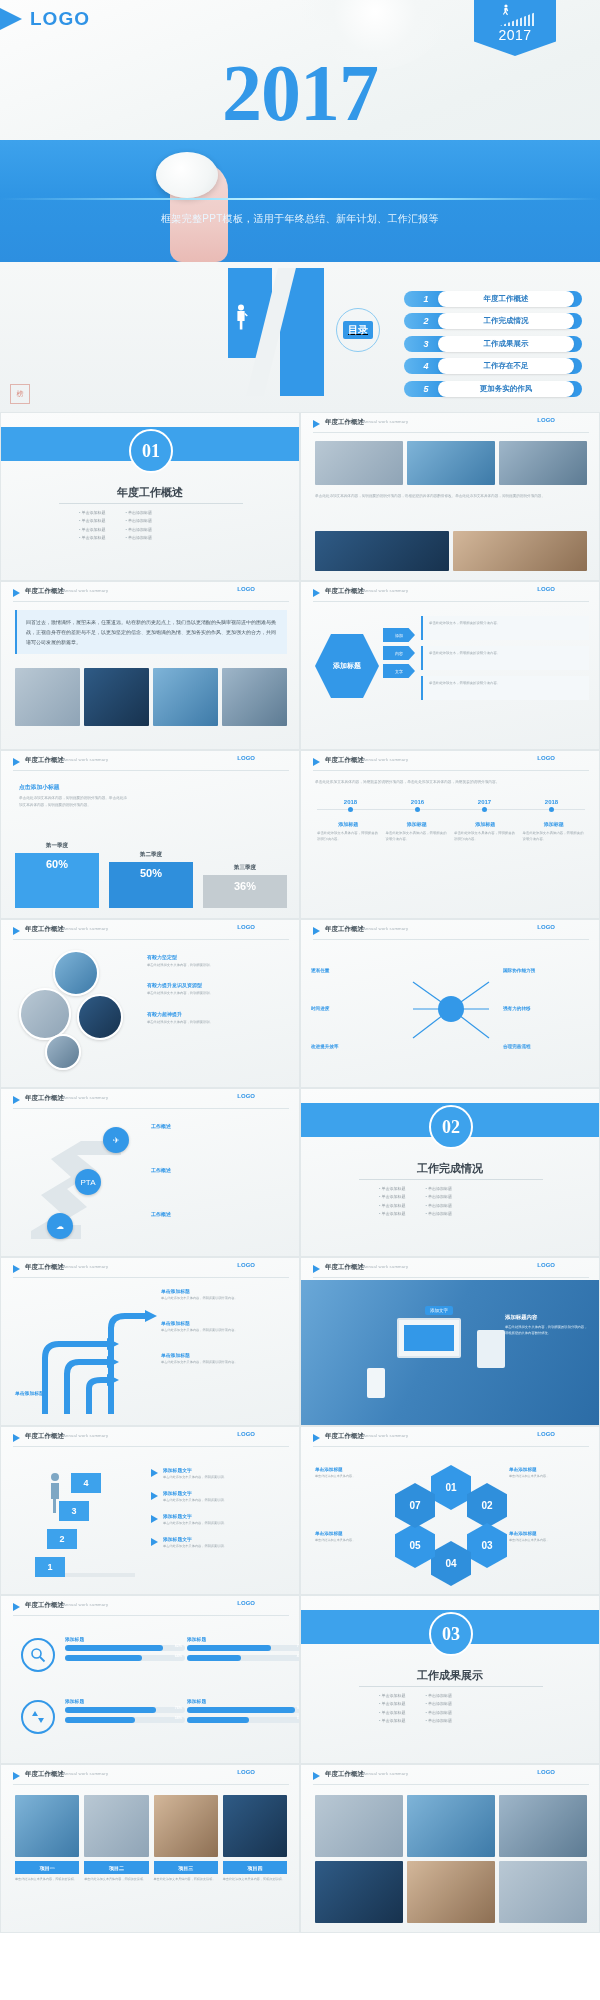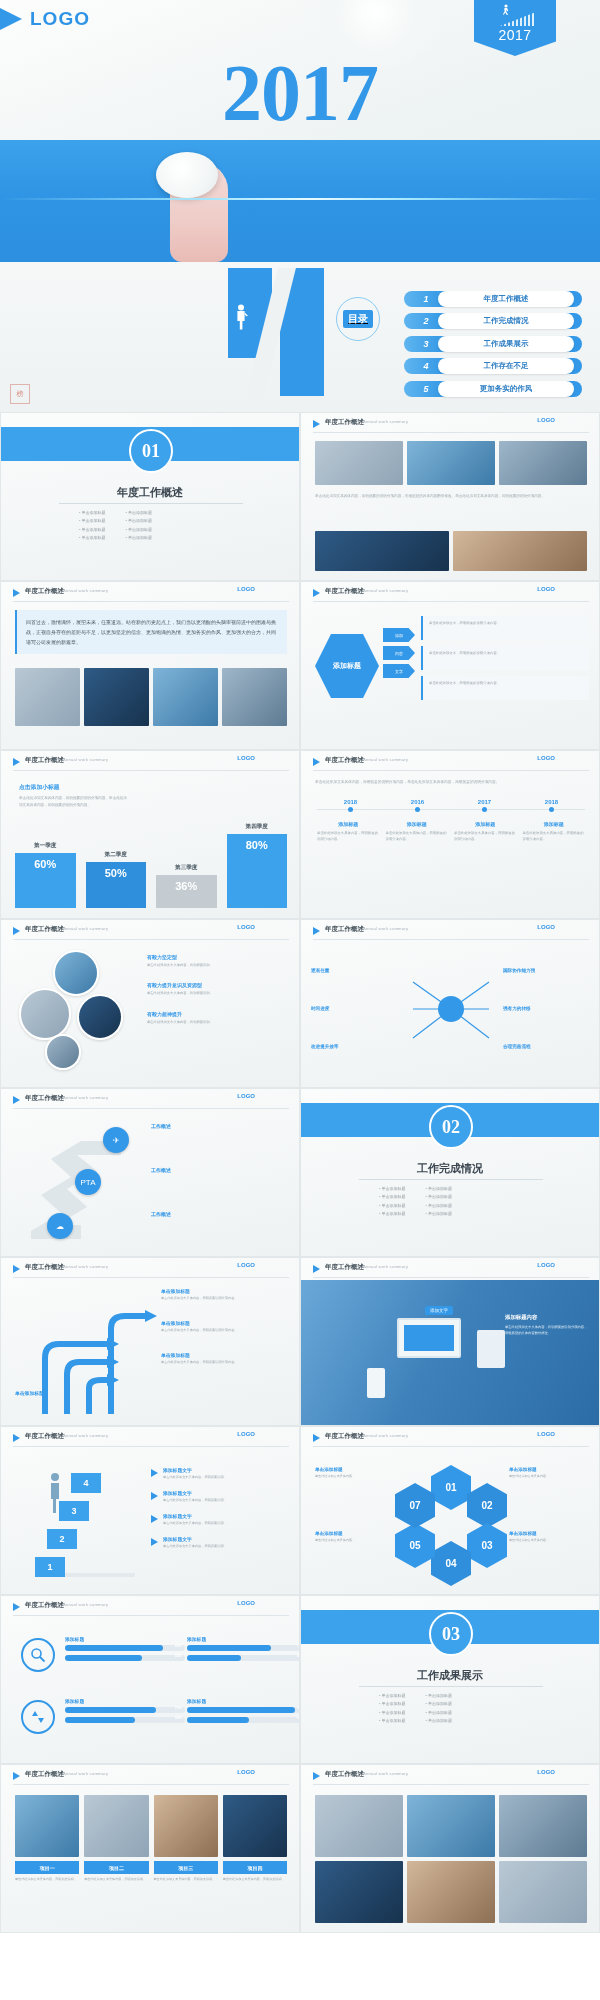--- a/index.html
+++ b/index.html
@@ -47,21 +47,21 @@
   .pf-title { font-size:14px; font-weight:bold; color:#3398e8; }
   .pf-title .en { font-size:8px; font-weight:bold; color:#7fc2f0; letter-spacing:.5px; }
   .pf-rule { width:190px; height:1px; background:#cfe2ee; margin-top:5px; }
   .pf-body { margin-top:7px; font-size:5.4px; line-height:1.95; color:#5d666c; width:195px; }
   .pf-stamp { position:absolute; left:10px; top:122px; width:20px; height:20px; border:1px solid #e0b4ad; color:#d88a7e; font-size:7px; display:flex; align-items:center; justify-content:center; }
   .pf-graphic { position:absolute; left:228px; top:0; width:120px; height:150px; }
   .pf-g1 { position:absolute; left:0; top:6px; width:44px; height:90px; background:#3398e8; }
   .pf-g2 { position:absolute; left:52px; top:6px; width:44px; height:128px; background:#3398e8; }
   .pf-g-slash { position:absolute; left:34px; top:6px; width:18px; height:128px; background:#eef2f3; transform:skewX(-14deg); }
   .pf-person { position:absolute; left:6px; top:42px; width:14px; height:26px; }
-  .toc-circle { position:absolute; left:336px; top:35px; width:44px; height:44px; border-radius:50%;
+  .toc-circle { position:absolute; left:336px; top:46px; width:44px; height:44px; border-radius:50%;
     border:1.5px solid #8ccbf2; display:flex; align-items:center; justify-content:center;text-decoration:underline; }
   .toc-circle span { font-size:10px; font-weight:bold; color:#fff; background:#3398e8; padding:2px 5px; border-radius:2px; }
   .toc-list { position:absolute; left:404px; top:28px; width:178px; }
   .toc-row { position:relative; height:17px; margin-bottom:5.5px; display:flex; align-items:center; }
   .toc-num { width:44px; height:16px; background:linear-gradient(90deg,#5fb5f0,#2f95e4); border-radius:8px 0 0 8px;
     color:#fff; font-size:9px; font-weight:bold; display:flex; align-items:center; justify-content:center; font-style:italic; }
   .toc-pill { flex:1; height:16px; background:#fff; border-radius:8px; margin-left:-10px; box-shadow:0 1px 2px rgba(0,0,0,.10);
     display:flex; align-items:center; justify-content:center; font-size:7.5px; color:#2f7fc4; font-weight:bold; position:relative; z-index:2; }
   .toc-cap { width:16px; height:16px; background:#3398e8; border-radius:0 8px 8px 0; margin-left:-8px; }
 
@@ -240,20 +240,21 @@
         </svg>
       </div>
       <div class="badge-year">2017</div>
     </div>
 
     <div class="cover-year">2017</div>
 
     <div class="cover-band">
       <div class="hand"></div>
       <div class="hand-btn"></div>
+      <div class="cover-sub">框架完整PPT模板，适用于年终总结、新年计划、工作汇报等</div>
     </div>
   </div>
 
   <div class="preface">
     <div class="pf-stamp">榜</div>
 
     <div class="pf-graphic">
       <div class="pf-g1"></div>
       <div class="pf-g2"></div>
       <div class="pf-g-slash"></div>
@@ -403,24 +404,20 @@
           <div class="bar-cap">第一季度</div>
           <div class="bar b1" id="bar0" style="height: 55px;">60%</div>
         </div>
         <div class="bar-col">
           <div class="bar-cap">第二季度</div>
           <div class="bar b2" id="bar1" style="height: 46px;">50%</div>
         </div>
         <div class="bar-col">
           <div class="bar-cap">第三季度</div>
           <div class="bar b3" id="bar2" style="height: 33px;">36%</div>
-        </div>
-        <div class="bar-col">
-          <div class="bar-cap">第四季度</div>
-          <div class="bar b4" id="bar3" style="height: 74px;">80%</div>
         </div>
       </div>
     </div>
 
     <div class="slide">
       <div class="s-head">
         <div class="tri"></div>
         <div class="zh">年度工作概述</div>
         <div class="en">Annual work summary</div>
         <div class="logo">LOGO</div>

